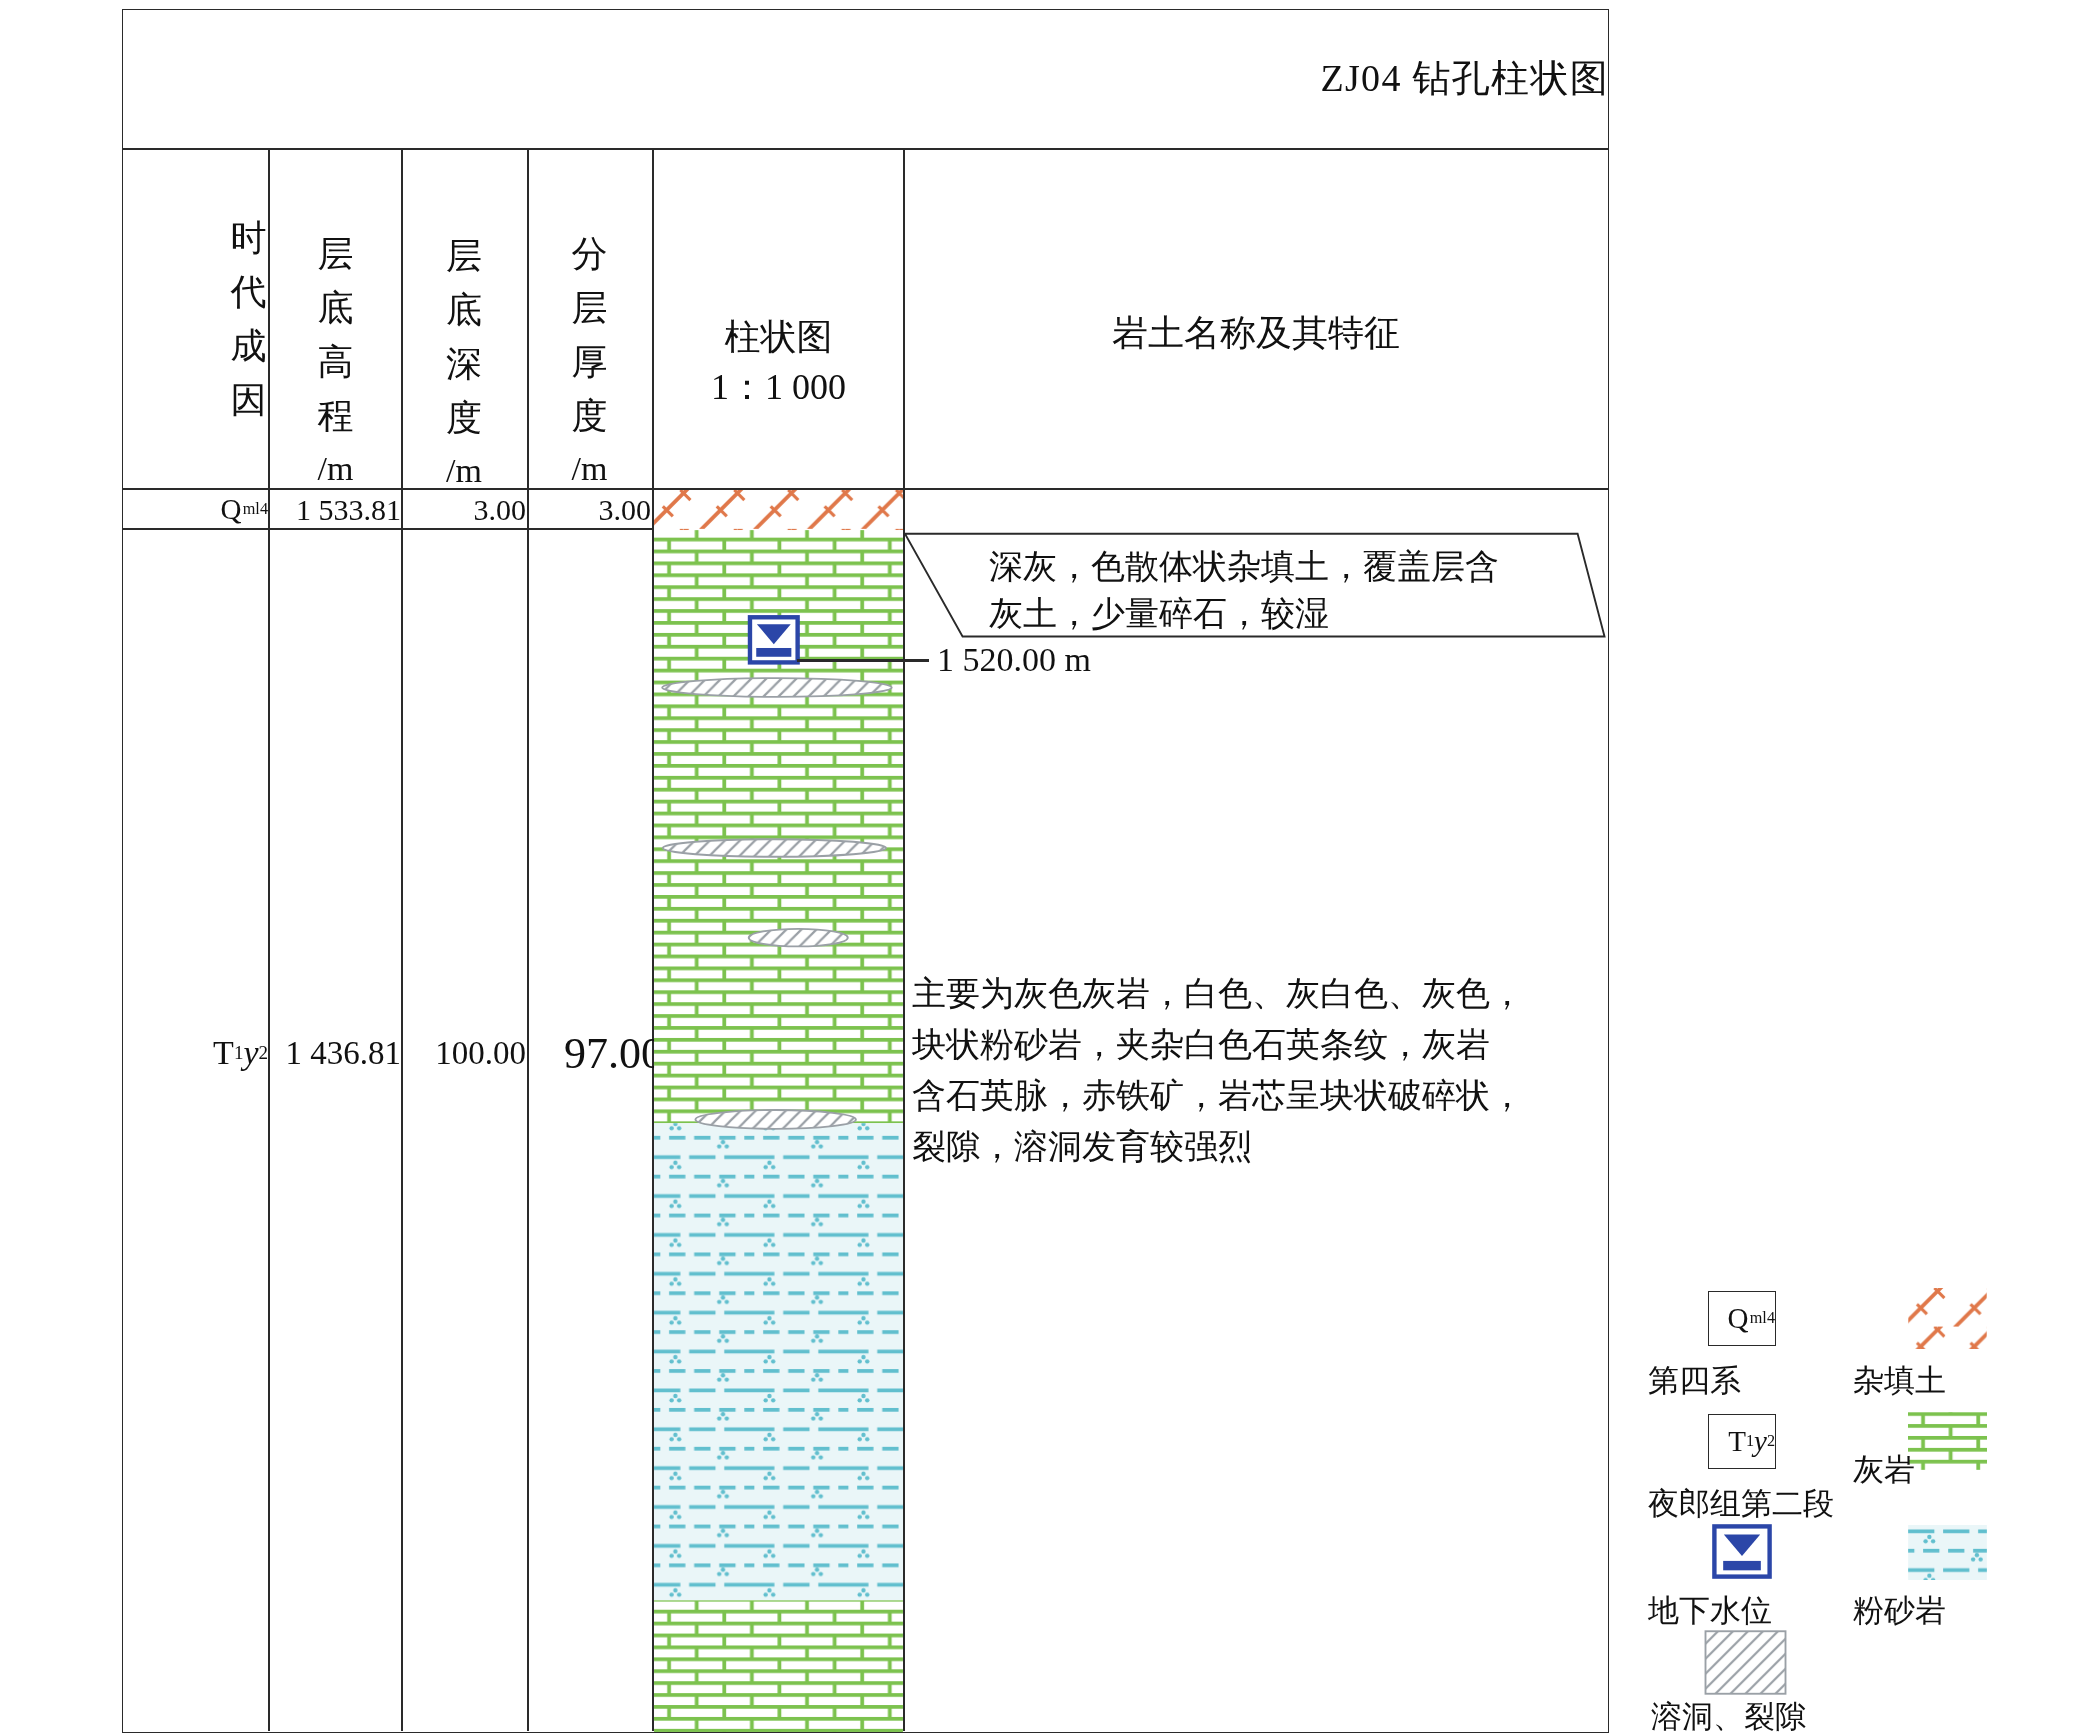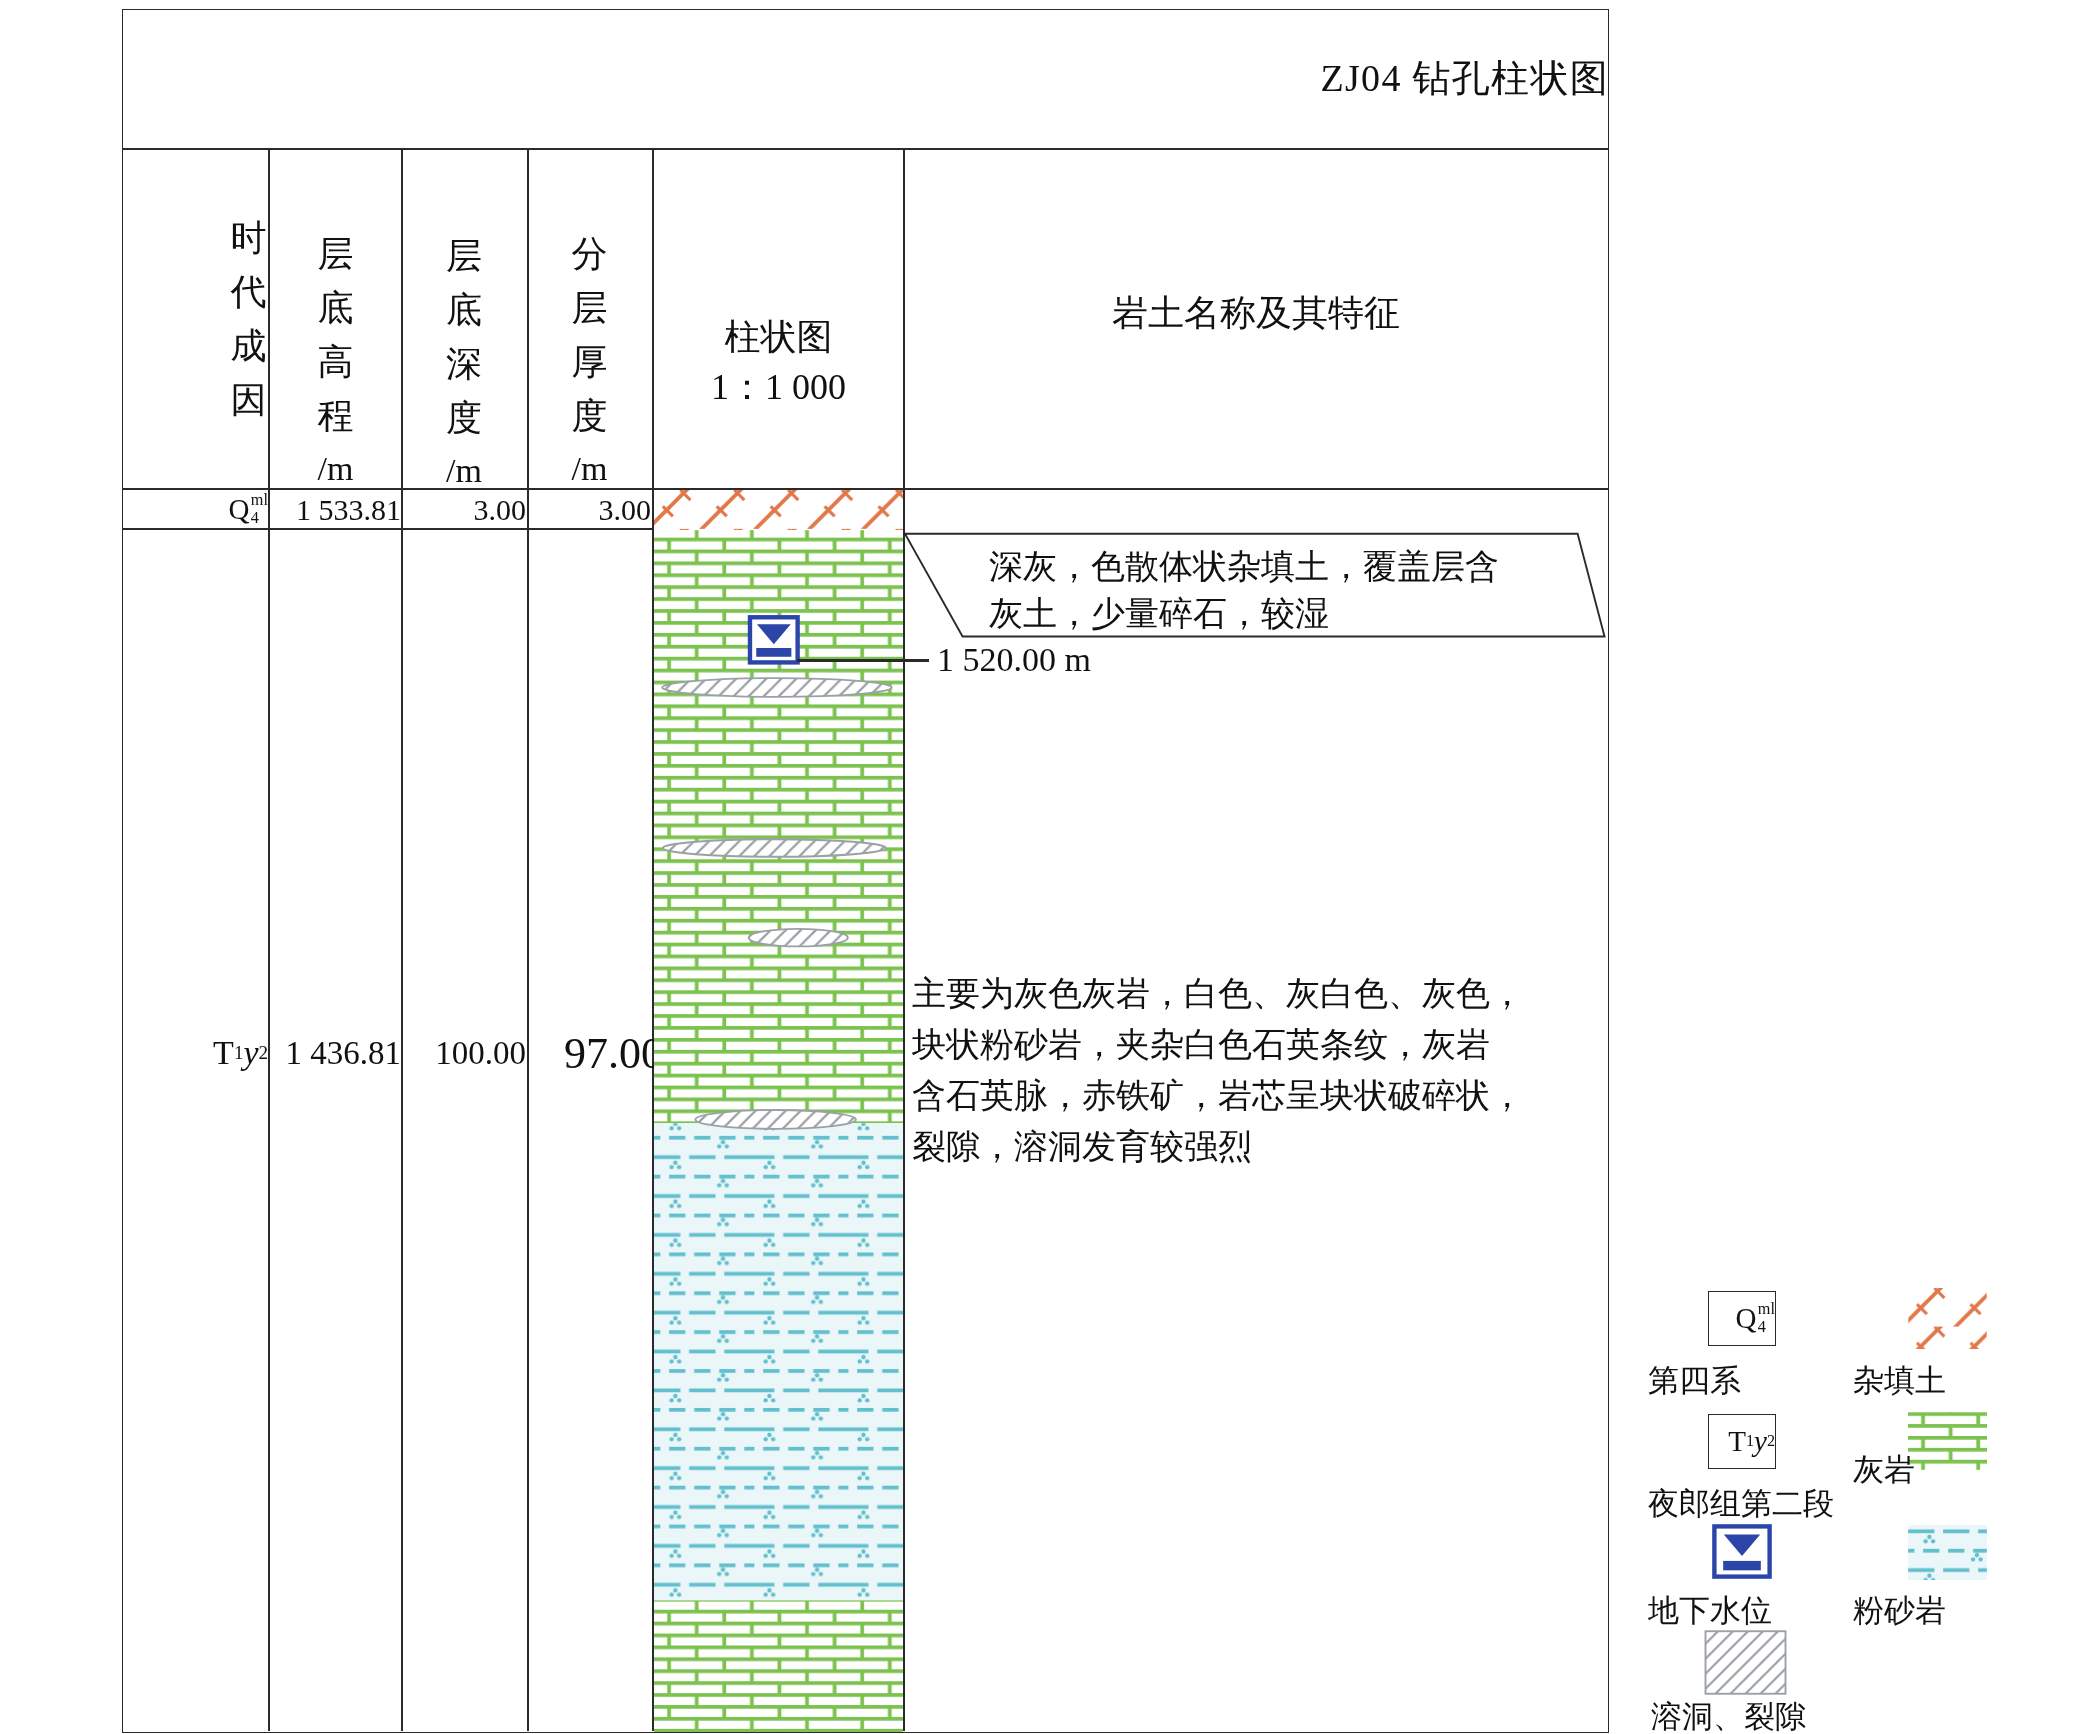--- a/index.html
+++ b/index.html
@@ -12,21 +12,21 @@
   .frame{position:absolute;border:1.9px solid #2a2a2a}
   .cell{position:absolute;display:flex;align-items:center;justify-content:flex-end;text-align:center}
   .colflex{flex-direction:column;gap:6.3px}
   .vert{width:39px;font-size:36px;line-height:54px;word-break:break-all;text-align:center}
   .unit{font-size:34px;line-height:39px}
   .title{font-size:38px;letter-spacing:1.3px}
   .head2{font-size:36px;line-height:50px;text-align:center}
   .num{font-size:34px}
   .desc{font-size:34px;line-height:51px}
   .callout-text{font-size:34px;line-height:48px;white-space:nowrap}
-  .sci-stack{display:inline-flex;flex-direction:column;align-items:flex-start;line-height:1.05;font-size:0.56em;vertical-align:-0.12em;margin-left:1.3px}
+  .sci-stack{display:inline-flex;align-items:flex-start;line-height:1.05;font-size:0.56em;vertical-align:-0.12em;margin-left:1.3px}
   .sci-stack span{display:block}
   .sub{font-size:0.56em;vertical-align:sub}
   .sup{font-size:0.56em;vertical-align:super}
   .it{font-style:italic}
   .legend-label{position:absolute;font-size:31px;text-align:left}
 </style>
 </head>
 <body>
 
 <div class="sheet">
@@ -57,21 +57,21 @@
     <div class="unit">/m</div>
   </div>
   <div class="cell colflex" style="left:528px;top:149px;width:123px;height:339px">
     <div class="vert">分层厚度</div>
     <div class="unit">/m</div>
   </div>
   <div class="abs head2" style="left:654px;top:312px;width:249px">
     <div>柱状图</div>
     <div>1：1 000</div>
   </div>
-  <div class="abs head2" style="left:905px;top:288px;width:702px">
+  <div class="abs head2" style="left:905px;top:308px;width:702px">
     <span>岩土名称及其特征</span>
   </div>
 
   <div class="cell" style="left:124px;top:490px;width:144px;height:39px;font-size:29px">
     <span>Q</span>
       <span class="sci-stack">
         <span>ml</span>
         <span>4</span>
       </span>
   </div>

